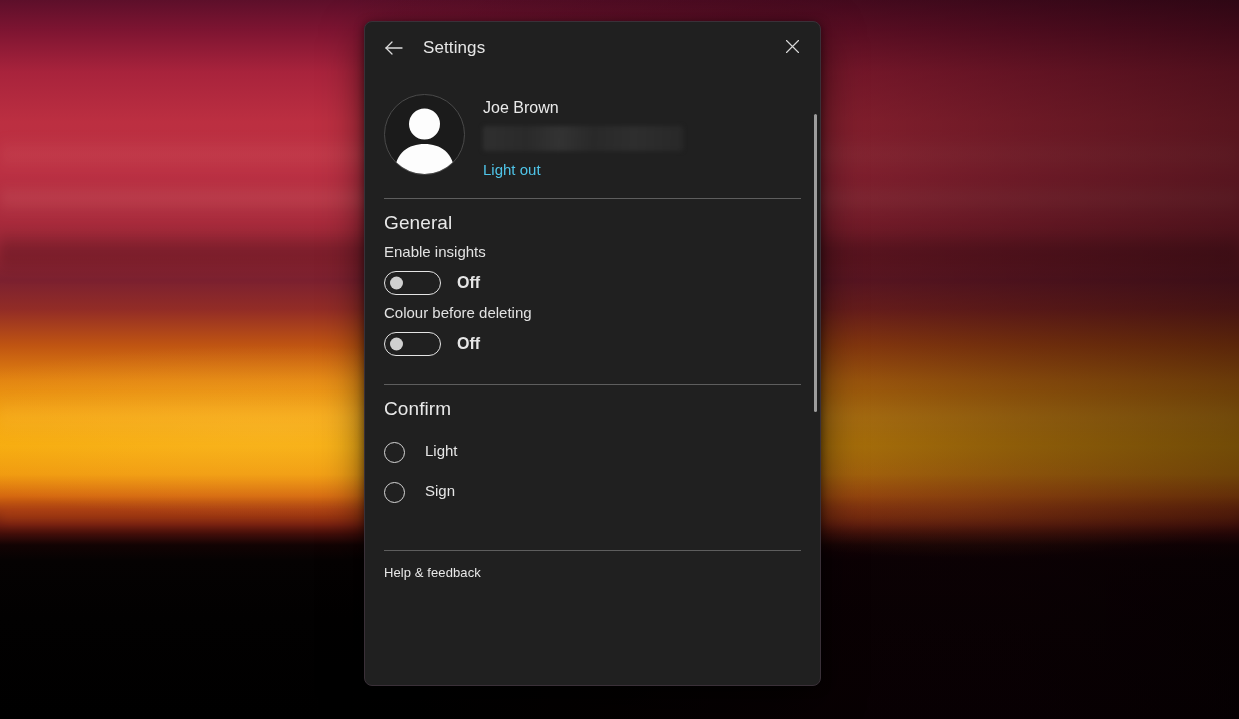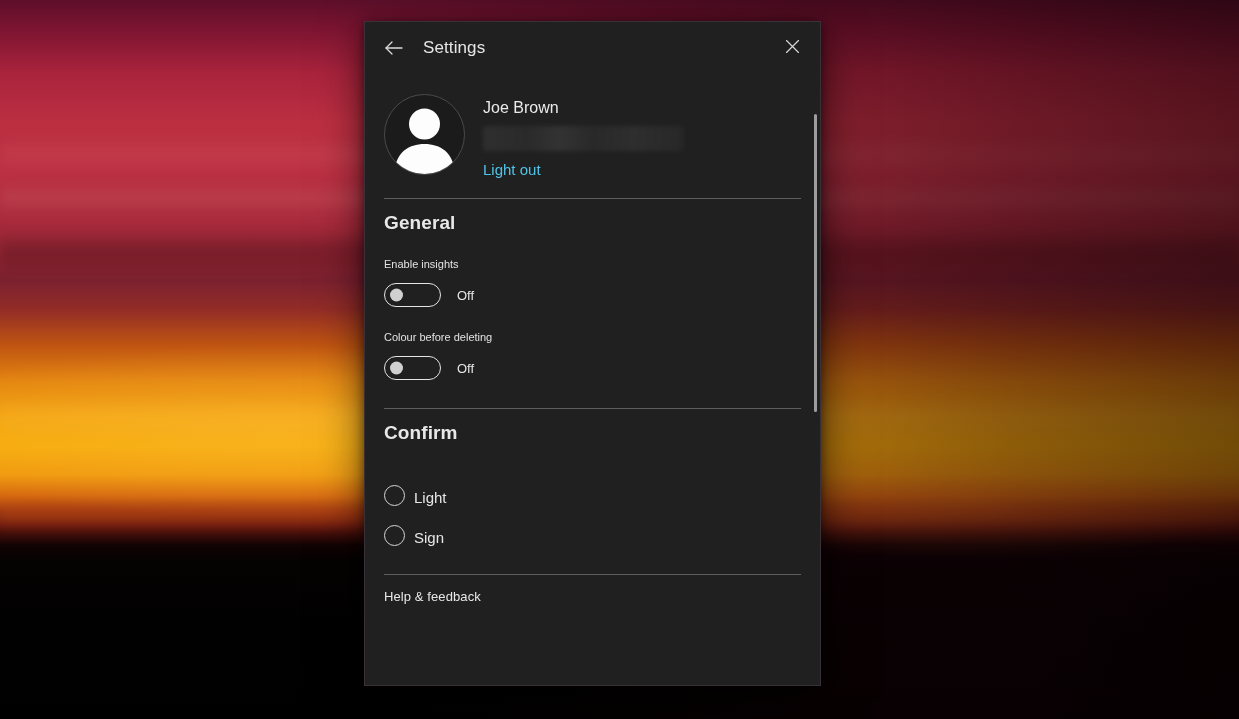--- a/index.html
+++ b/index.html
@@ -84,21 +84,21 @@
 
   
   #settings-window {
     position: absolute;
     left: 364px;
     top: 21px;
     width: 457px;
     height: 665px;
     background: #202020;
     border: 1px solid #3a3038;
-    border-radius: 0;
+    border-radius: 8px;
     box-shadow: 0 14px 42px rgba(0,0,0,0.62), 0 2px 10px rgba(0,0,0,0.5);
     overflow: hidden;
     display: flex;
     flex-direction: column;
   }
 
   
   .titlebar {
     height: 52px;
     flex: 0 0 52px;
@@ -220,29 +220,29 @@
   .divider {
     height: 1px;
     background: #5e5e5e;
     margin: 18px 0 0 0;
   }
 
   
   .section-title {
     font-size: 19px;
     color: #e8e8e8;
-    font-weight: 700;
+    font-weight: 400;
     margin: 13px 0 0 0;
     letter-spacing: 0.1px;
   }
 
   .setting-label {
-    font-size: 11px;
+    font-size: 15px;
     color: #e2e2e2;
-    margin-top: 20px;
+    margin-top: 8px;
     line-height: 20px;
   }
 
   .toggle-row {
     display: flex;
     align-items: center;
     gap: 16px;
     margin-top: 9px;
   }
 
@@ -261,30 +261,31 @@
     left: 5px;
     top: 50%;
     transform: translateY(-50%);
     width: 13px;
     height: 13px;
     border-radius: 50%;
     background: #d0d0d0;
   }
 
   .toggle-state {
-    font-size: 13px;
+    font-size: 16px;
     color: #e6e6e6;
+    font-weight: bold;
   }
 
   
   .radio-group { margin-top: 22px; }
   .radio-row {
     display: flex;
-    align-items: flex-end;
-    gap: 9px;
+    align-items: flex-start;
+    gap: 20px;
     height: 40px;
     cursor: pointer;
   }
   .radio {
     width: 21px;
     height: 21px;
     flex: 0 0 21px;
     border-radius: 50%;
     border: 1.9px solid #d6d6d6;
     background: transparent;

